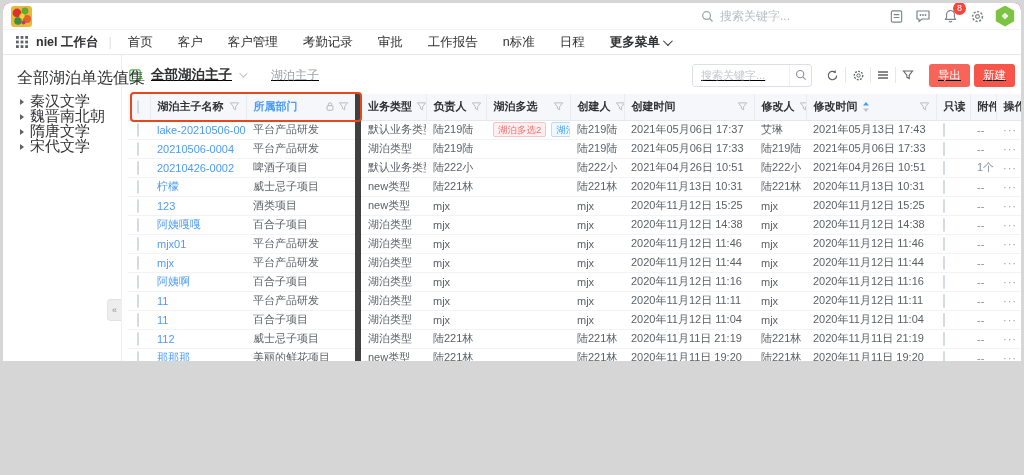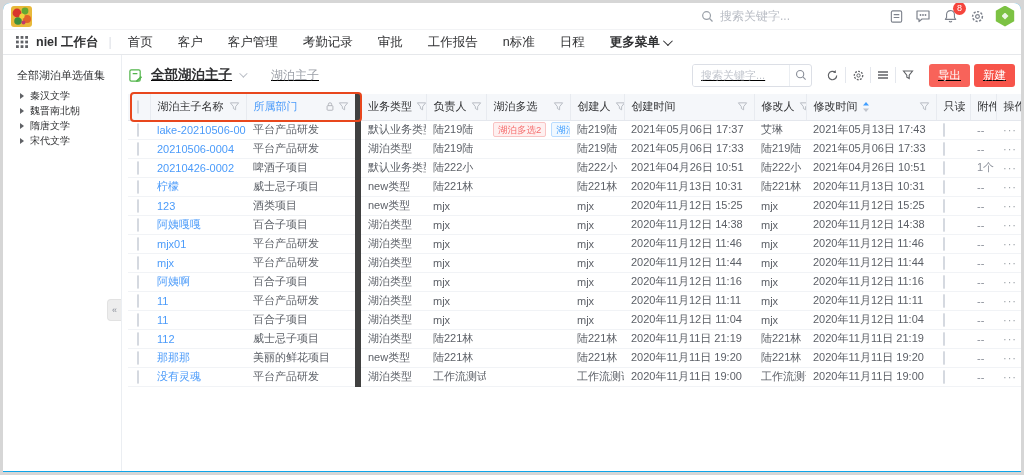--- a/index.html
+++ b/index.html
@@ -1,18 +1,18 @@
 <!DOCTYPE html>
 <html><head>
 <meta charset="utf-8">
 <style>
   * { margin:0; padding:0; box-sizing:border-box; }
   html,body { width:1024px; height:475px; overflow:hidden; }
   body { background:#d6d6d6; font-family:"Liberation Sans","DejaVu Sans",sans-serif; }
-  .app { position:absolute; left:3px; top:3px; width:1018px; height:469px; background:#0ea5e9;
+  .app { position:absolute; left:3px; top:3px; width:1018px; height:358px; background:#be185d;
          border-radius:7px 7px 0 0; overflow:hidden; }
 
   
   .topbar { position:relative; height:27px; background:#fff; border-bottom:1px solid #f2f3f5;
             display:flex; align-items:center; padding:0 6px 0 8px; }
   .logo { width:21px; height:21px; border-radius:3px; overflow:hidden; flex:0 0 auto; cursor:pointer; }
   .top-search { position:absolute; left:698px; top:0; height:27px; display:flex; align-items:center; gap:6px;
                 color:#b9bdc5; font-size:12px; cursor:text; }
   .top-icons { margin-left:auto; display:flex; align-items:center; gap:9px; }
   .tico { width:18px; height:18px; display:flex; align-items:center; justify-content:center; cursor:pointer; position:relative; }
@@ -30,23 +30,23 @@
   .nav-div { color:#dcdfe6; margin-right:16px; }
   #nav-menu { display:flex; align-items:center; }
   .nav-item { margin-right:25px; cursor:pointer; white-space:nowrap; }
   .nav-more { display:flex; align-items:center; gap:3px; cursor:pointer; font-weight:bold; }
   .chev-dn { width:7px; height:7px; border-right:1.5px solid #303133; border-bottom:1.5px solid #303133;
              transform:rotate(45deg) translateY(-2px); display:inline-block; }
 
   
   .content { display:flex; height:416px; background:#fff; }
   .sidebar { position:relative; width:119px; flex:0 0 119px; border-right:1px solid #ebeef2; padding:13px 0 0 14px; }
-  .side-title { font-size:11px; color:#303133; margin-bottom:5px; white-space:nowrap; }
+  .side-title { font-size:16px; color:#303133; margin-bottom:5px; white-space:nowrap; }
   #side-list { list-style:none; }
-  .side-item { display:flex; align-items:center; height:15px; font-size:10px; color:#303133; cursor:pointer; white-space:nowrap;text-align:center; }
+  .side-item { display:flex; align-items:center; height:15px; font-size:15px; color:#303133; cursor:pointer; white-space:nowrap;text-align:center; }
   .tri { width:0; height:0; border-left:4px solid #606266; border-top:3px solid transparent; border-bottom:3px solid transparent;
          margin:0 6px 0 3px; flex:0 0 auto; }
   .collapse-handle { position:absolute; right:0; top:244px; width:14px; height:22px; background:#ededed;
                      border:1px solid #e2e2e2; border-right:none; border-radius:4px 0 0 4px; color:#8a8f99;
                      font-size:9px; line-height:20px; text-align:center; cursor:pointer; }
 
   .main { flex:1; padding-left:6px; overflow:hidden; }
 
   
   .toolbar { height:26px; margin:7px 6px 6px 0; display:flex; align-items:center;text-decoration:underline; }
@@ -64,21 +64,21 @@
   .icon-btn { width:25px; height:16px; display:flex; align-items:center; justify-content:center; cursor:pointer; }
   .icon-btn + .icon-btn { border-left:1px solid #e4e7ed; }
   .btn { height:23px; padding:0 9px; border:none; border-radius:3px; color:#fff; font-size:11.5px; cursor:pointer; font-family:inherit; }
   .btn.export { background:#f8635a; margin-left:9px; }
   .btn.create { background:#f7544a; margin-left:4px; }
 
   
   .table-wrap { position:relative; }
   table { border-collapse:collapse; table-layout:fixed; width:100%; }
   th, td { font-size:11px; white-space:nowrap; overflow:hidden; text-align:left; }
-  thead th { height:26px; background:#f5f7fa; color:#303133; font-weight:normal; padding:0 6px 0 7px;
+  thead th { height:26px; background:#f5f7fa; color:#303133; font-weight:bold; padding:0 6px 0 7px;
              border-right:1px solid #e8ebf0; border-bottom:1px solid #e4e7ed; position:relative; }
   thead th .th-in { display:flex; align-items:center; gap:4px; }
   thead th .flt { margin-left:auto; display:flex; cursor:pointer; }
   tbody td { height:19px; color:#5b5f66; padding:0 6px 0 7px; border-bottom:1px solid #f1f3f6; background:#fff; }
   td.c-dept, th.c-dept { border-right:6px solid #404040; }
   td.c-name a { color:#4b9bfa; text-decoration:none; cursor:pointer; }
   th .accent { color:#4b9bfa; }
   .cb { width:11px; height:11px; border:1px solid #d5d9e0; border-radius:2px; background:#fff; cursor:pointer; }
   .cb.ro { background:#f3f4f6; cursor:default; }
   td.c-check, th.c-check { padding-left:9px; }

